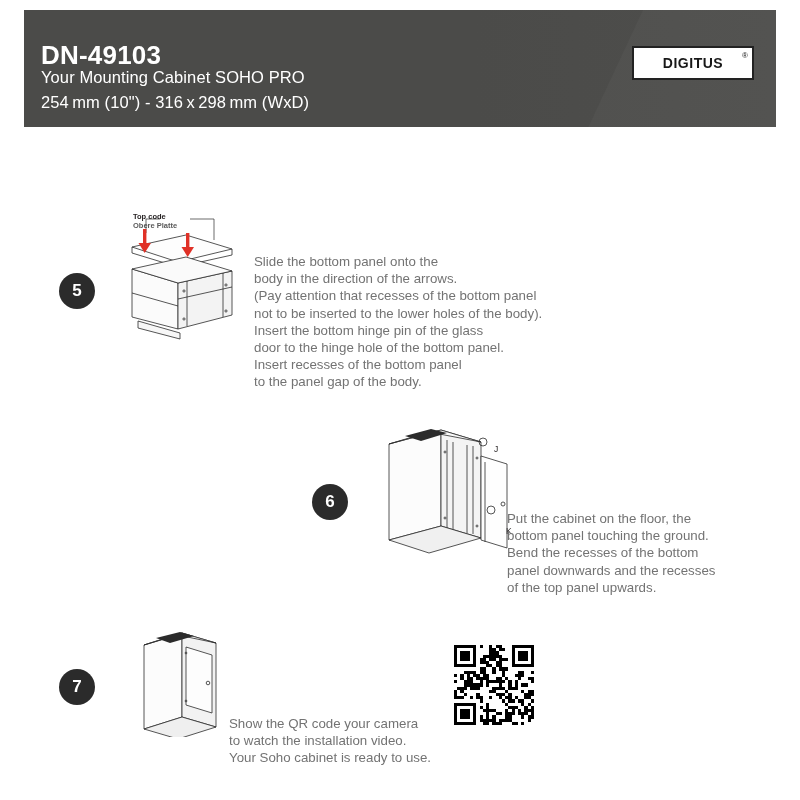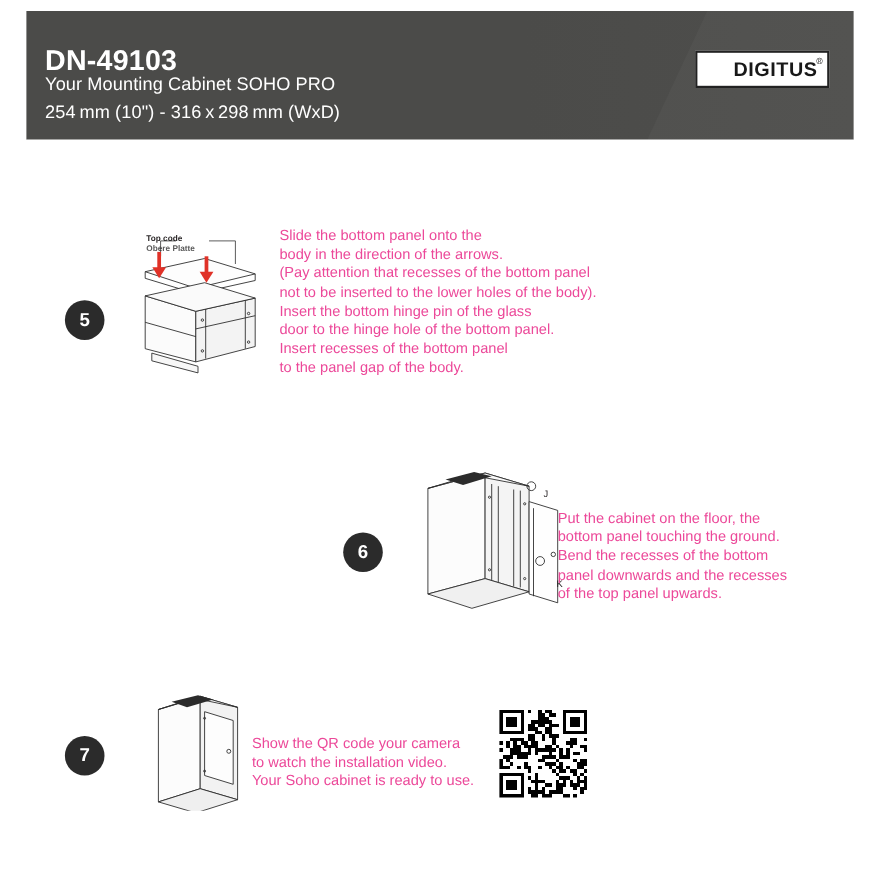--- a/index.html
+++ b/index.html
@@ -45,23 +45,23 @@
     font-size:16.5px;font-weight:normal;letter-spacing:.1px;
   }
   .logo{
     position:absolute;right:22px;top:36px;
     width:122px;height:34px;
     background:#ffffff;
     border:2px solid #1b1b1b;
     box-sizing:border-box;
   }
   .logo-text{
-    position:absolute;left:12px;top:0;width:100%;height:100%;
+    position:absolute;left:0;top:0;width:100%;height:100%;
     display:flex;align-items:center;justify-content:center;
-    color:#111;font-size:18px;font-weight:bold;letter-spacing:.5px;
+    color:#111;font-size:14px;font-weight:bold;letter-spacing:.5px;
     font-family:"Liberation Sans", sans-serif;
   }
   .logo-r{
     position:absolute;right:4px;top:3px;
     font-size:8px;color:#111;
   }
   
   .content{
     position:absolute;left:0;top:117px;width:752px;height:663px;
     background:#fff;
@@ -70,22 +70,23 @@
     position:absolute;
     width:36px;height:36px;border-radius:50%;
     background:#2b2b2b;color:#fff;
     font-size:17px;font-weight:bold;
     display:flex;align-items:center;justify-content:center;
   }
   .para{
     position:absolute;
     font-size:13.3px;
     line-height:17.2px;
-    color:#ec4899;
+    color:#737373;
     white-space:pre-line;
+    margin-top:48px;
   }
   
   .ill5{position:absolute;left:100px;top:80px;width:120px;height:135px;}
   .lbl-top{
     position:absolute;left:109px;top:85px;
     font-size:7.5px;font-weight:bold;color:#231f20;line-height:9px;
   }
   .lbl-top span.sub{font-weight:bold;color:#5a5a5a;}
   
   .ill6{position:absolute;left:355px;top:295px;width:140px;height:140px;}

